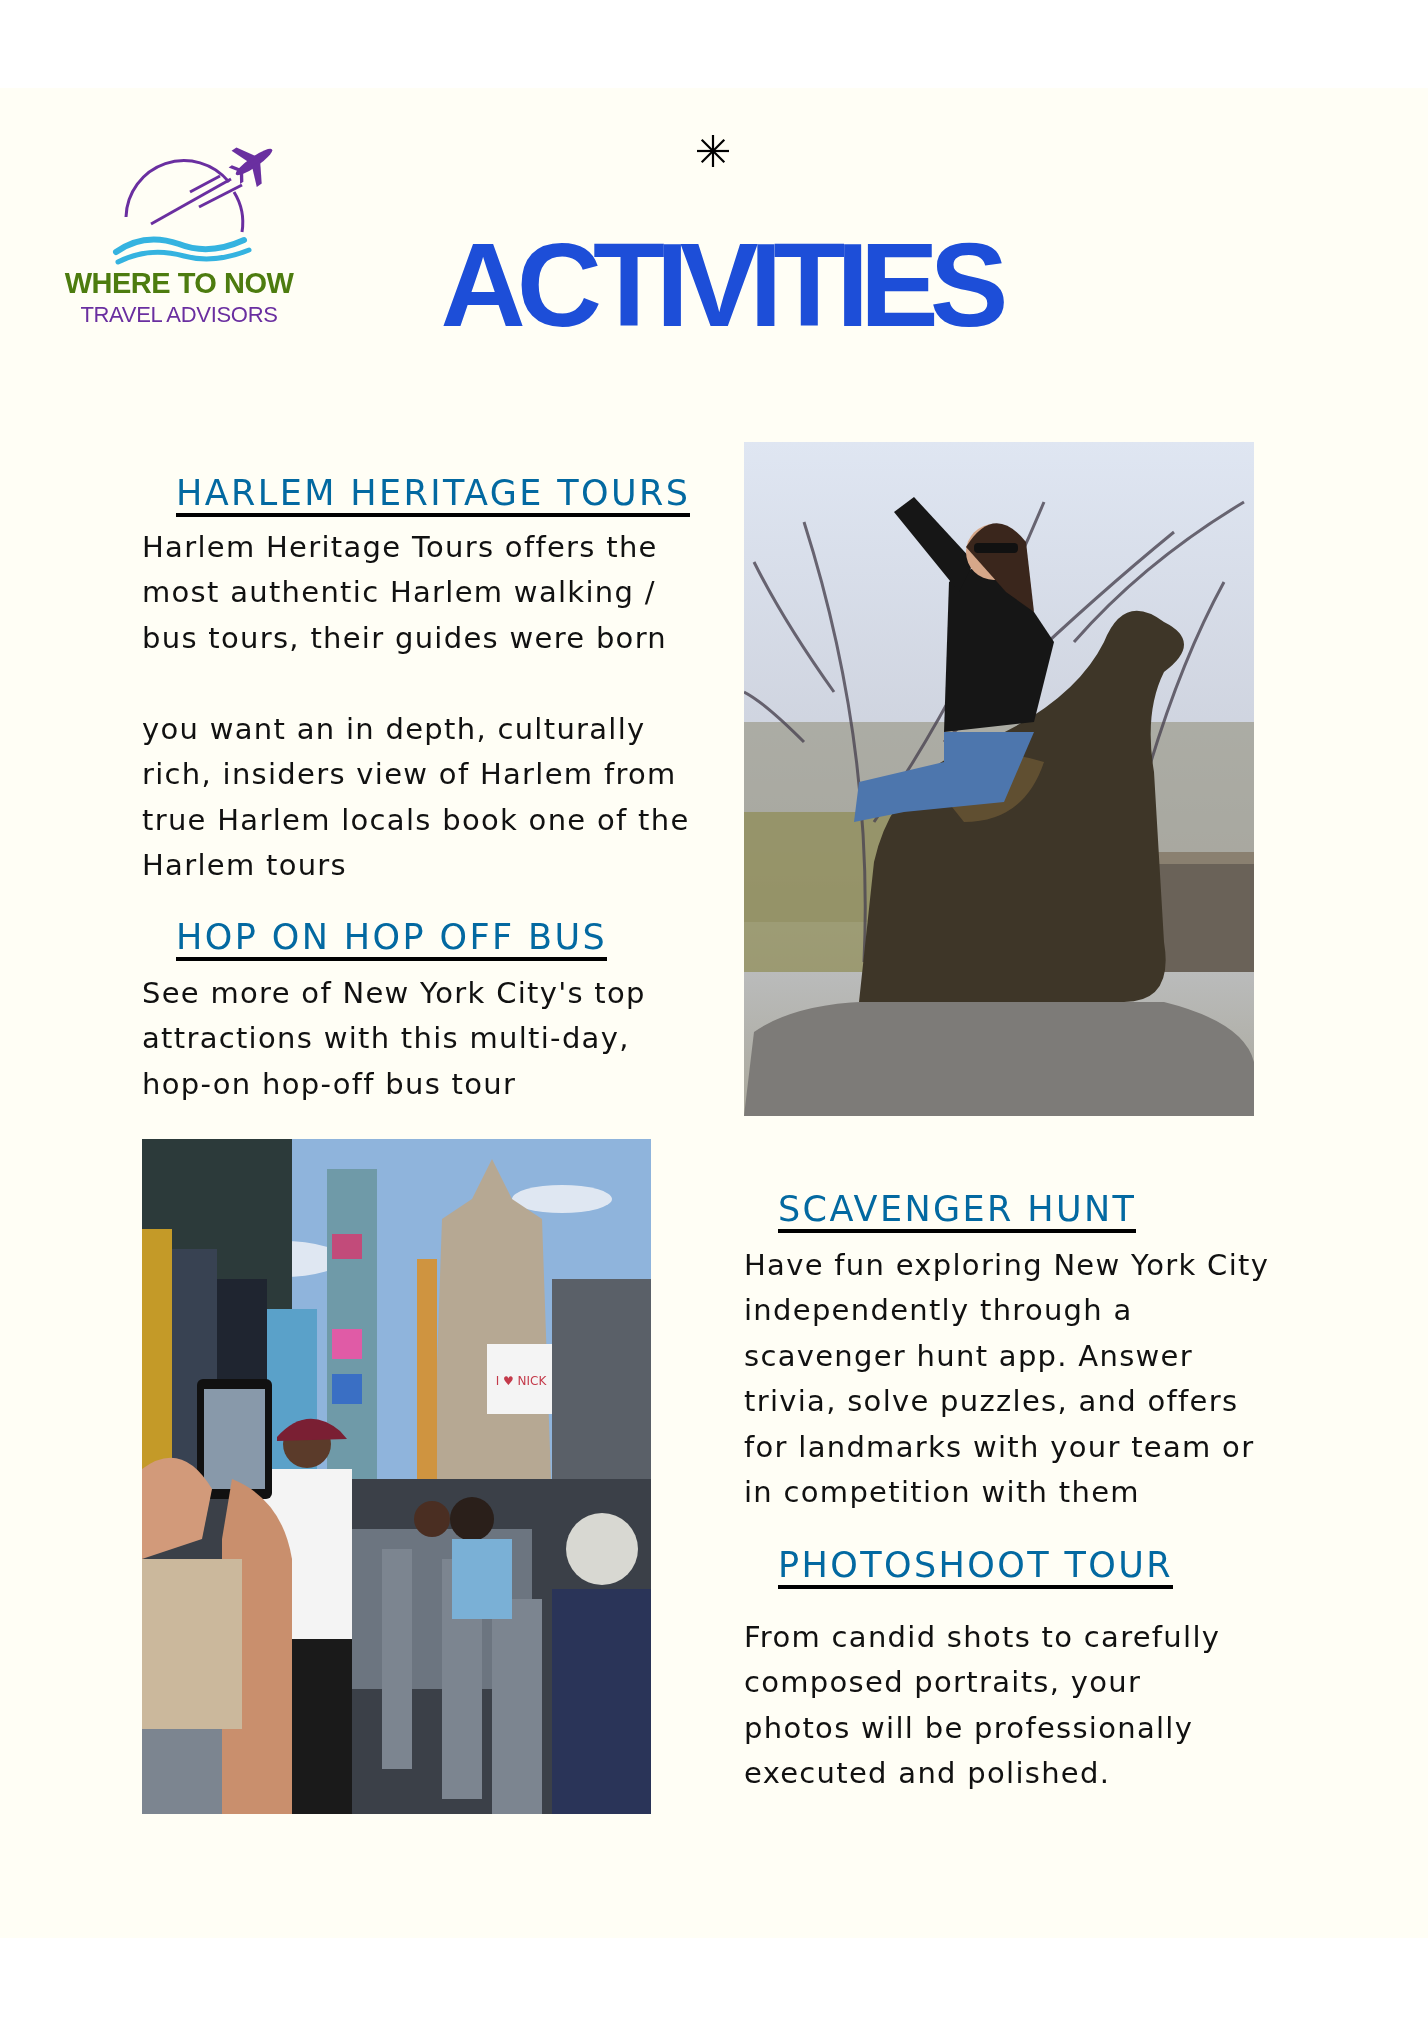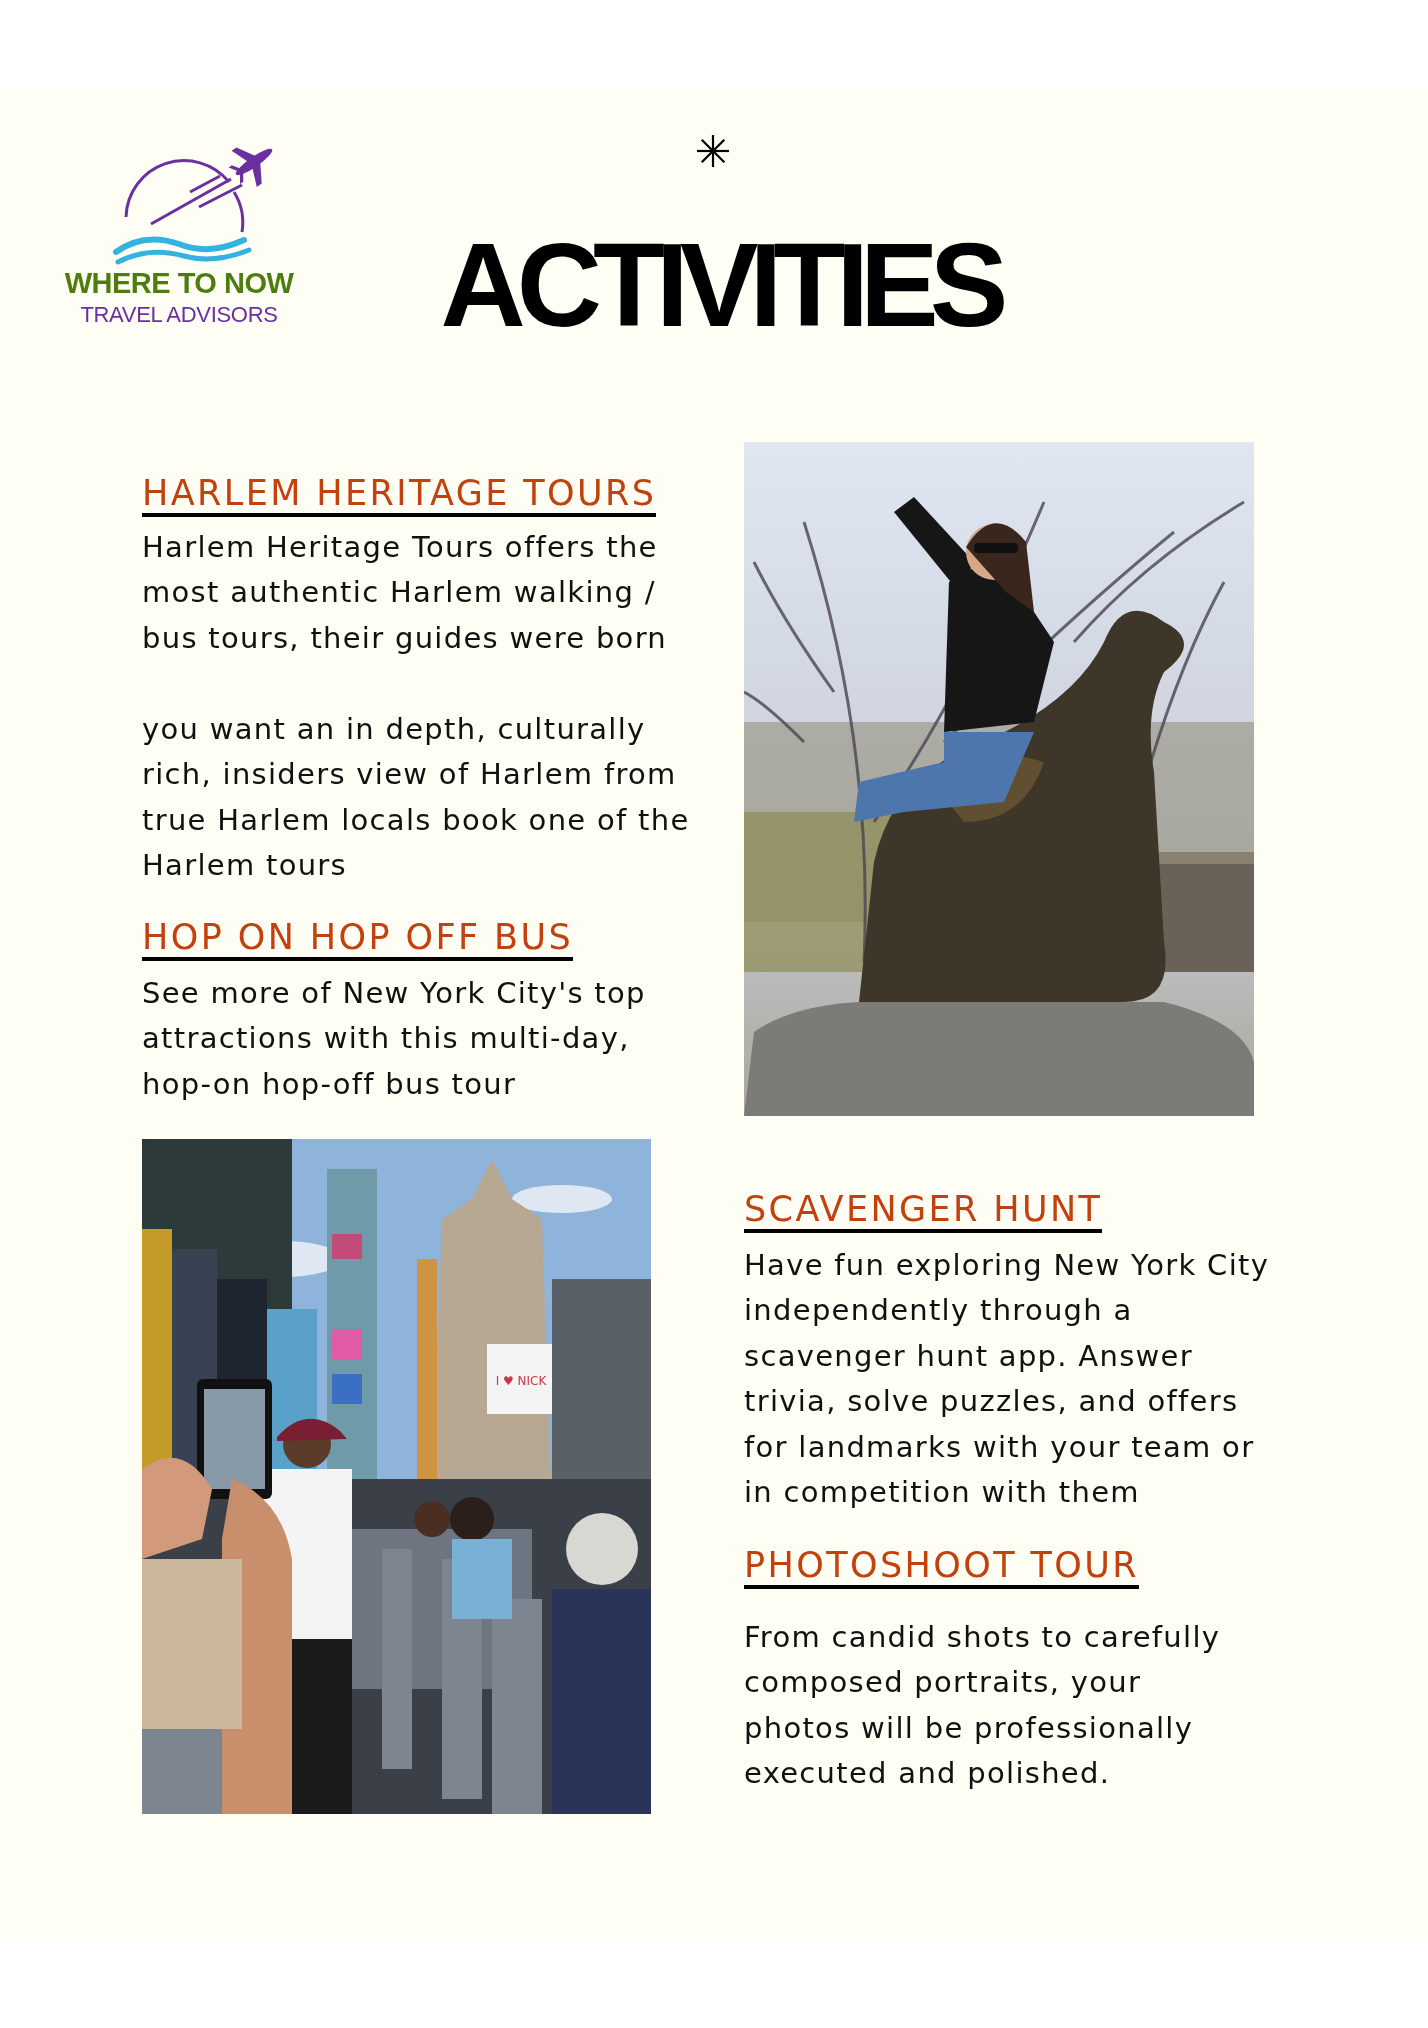--- a/index.html
+++ b/index.html
@@ -27,29 +27,29 @@
 
     
     .asterisk {
       position: absolute; left: 696px; top: 134px; width: 34px; height: 34px;
     }
 
     
     .title {
       position: absolute; left: 420px; top: 226px; width: 600px;
       font-family: "Liberation Sans", sans-serif; font-weight: 700; font-size: 118px;
-      letter-spacing: -9px; color: #000000; line-height: 1; text-align: center;
+      letter-spacing: -9px; color: #1d4ed8; line-height: 1; text-align: center;
     }
 
     
     .section { position: absolute; }
     .section h2 {
       font-family: "DejaVu Sans", sans-serif; font-weight: 400; font-size: 35px;
-      letter-spacing: 2.4px; color: #c2410c; display: inline-block;
-      border-bottom: 4px solid #000; line-height: 1.1; padding-bottom: 0;
+      letter-spacing: 2.4px; color: #0369a1; display: inline-block;
+      border-bottom: 4px solid #000; line-height: 1.1; padding-bottom: 0; margin-left: 34px;
     }
     .section p {
       font-family: "DejaVu Sans", sans-serif; font-size: 29px; line-height: 45.5px;
       letter-spacing: 1.3px; color: #111; font-weight: 400;
     }
 
     #sec-harlem { left: 142px; top: 474px; width: 600px; }
     #sec-harlem p { margin-top: 8px; }
     #sec-hop { left: 142px; top: 918px; width: 560px; }
     #sec-hop p { margin-top: 10px; }

